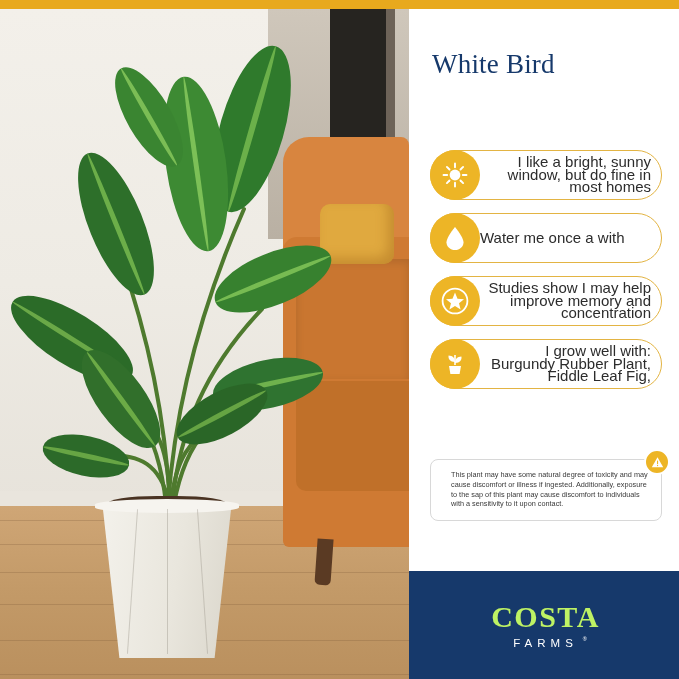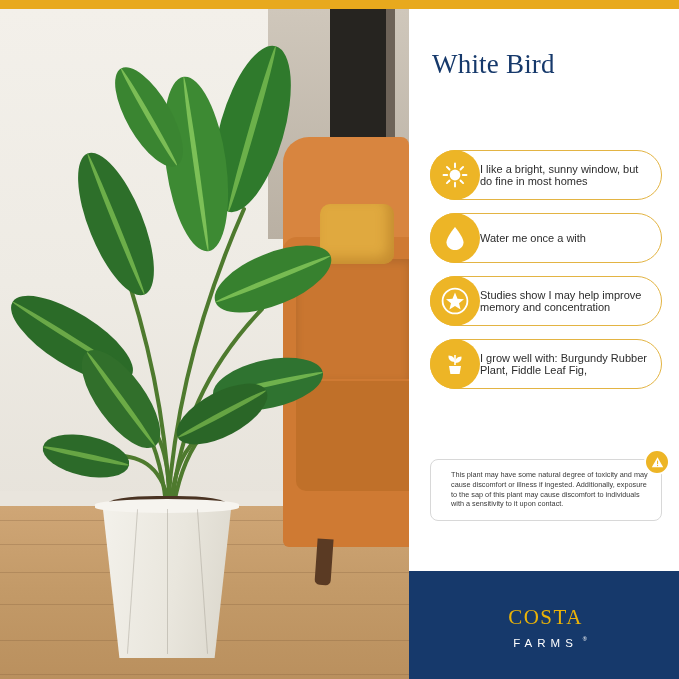--- a/index.html
+++ b/index.html
@@ -202,23 +202,24 @@
     position: absolute;
     left: -1px; top: -1px;
     width: 50px; height: 50px;
     border-radius: 50%;
     background: #edb526;
     display: flex;
     align-items: center;
     justify-content: center;
   }
   .card-text {
-    font-size: 11px;
+    font-size: 15px;
     line-height: 12.5px;
     color: #2c2c2c;
+    text-align: right;
   }
   .note {
     position: absolute;
     left: 21px; top: 450px;
     width: 232px;
     min-height: 62px;
     border: 1px solid #d8d8d8;
     border-radius: 8px;
     box-sizing: border-box;
     padding: 10px 12px 8px 20px;
@@ -246,23 +247,23 @@
     width: 267px;
     height: 108px;
     background: #16396b;
     display: flex;
     flex-direction: column;
     align-items: center;
     justify-content: center;
   }
   .brand-costa {
     font-family: "Liberation Serif", serif;
-    font-size: 21px;
-    font-weight: normal;
-    color: #eab308;
+    font-size: 30px;
+    font-weight: bold;
+    color: #bef264;
     letter-spacing: 1.5px;
     line-height: 32px;
   }
   .brand-farms {
     font-family: Liberation Sans, sans-serif;
     font-size: 11.5px;
     color: #ffffff;
     letter-spacing: 5px;
     margin-top: 4px;
     position: relative;

